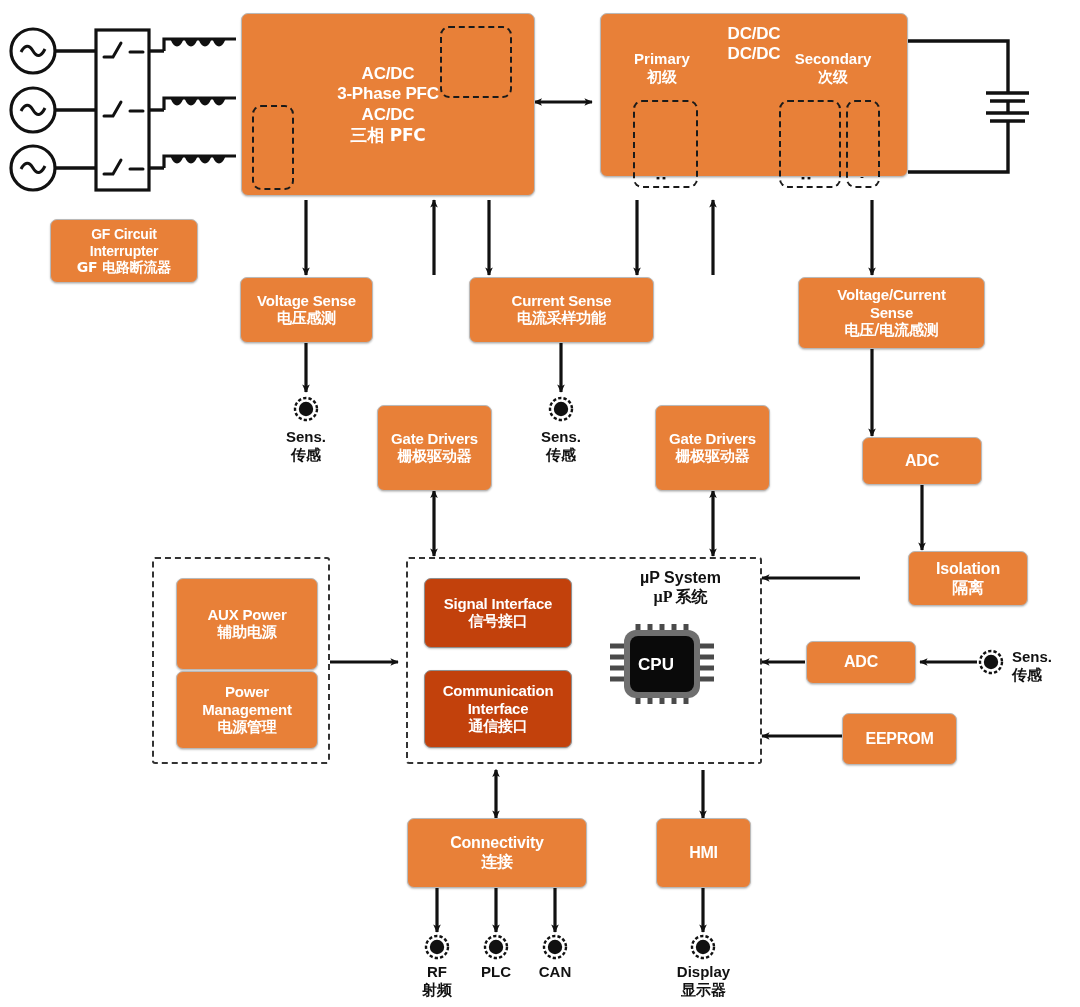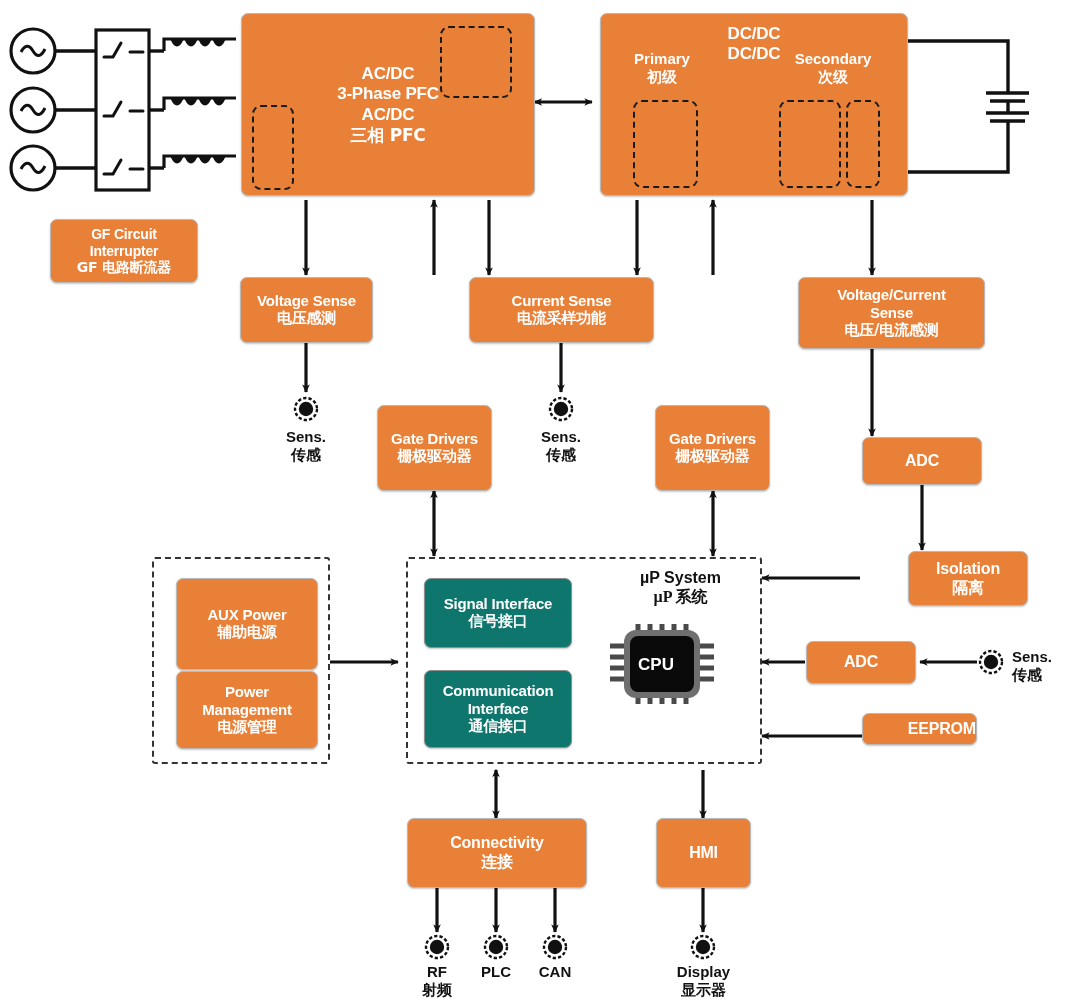--- a/index.html
+++ b/index.html
@@ -25,21 +25,21 @@
     text-align:center;
     color:#ffffff;
     font-weight:bold;
     line-height:1.18;
     border-radius:7px;
     background:#E88038;
     border:1px solid #b9b9b9;
     box-shadow:0 1px 2px rgba(0,0,0,.22);
     letter-spacing:-0.2px;
   }
-  .blk.grey{background:#0f766e;border:1px solid #8f8f8f;}
+  .blk.grey{background:#c2410c;border:1px solid #8f8f8f;}
   .blk .ln{display:block;white-space:nowrap;}
   .blk .cn{font-family:"DejaVu Sans",sans-serif;font-weight:bold;}
 
   
   .dash-group{
     position:absolute;
     box-sizing:border-box;
     border:2px dashed #333;
     border-radius:3px;
     background:transparent;
@@ -336,21 +336,21 @@
 
   <div class="blk" style="left:241px;top:13px;width:294px;height:183px;font-size:17px;">
     <span class="ln">AC/DC</span>
     <span class="ln">3-Phase PFC</span>
     <span class="ln">AC/DC</span>
     <span class="ln cn">三相 PFC</span>
   </div>
   <div class="dash-sym" style="left:252px;top:105px;width:42px;height:85px;"></div>
   <div class="dash-sym" style="left:440px;top:26px;width:72px;height:72px;"></div>
 
-  <div class="blk" style="left:600px;top:13px;width:308px;height:183px;font-size:17px;justify-content:flex-start;padding-top:10px;">
+  <div class="blk" style="left:600px;top:13px;width:308px;height:164px;font-size:17px;justify-content:flex-start;padding-top:10px;">
     <span class="ln">DC/DC</span>
     <span class="ln">DC/DC</span>
   </div>
   <div class="lbl" style="left:617px;top:50px;width:90px;font-size:15px;color:#fff;">
     <span class="ln">Primary</span><br>
     <span class="cn">初级</span>
   </div>
   <div class="lbl" style="left:778px;top:50px;width:110px;font-size:15px;color:#fff;">
     <span class="ln">Secondary</span><br>
     <span class="cn">次级</span>
@@ -397,21 +397,21 @@
 
   <div class="blk" style="left:908px;top:551px;width:120px;height:55px;font-size:16px;">
     <span class="ln">Isolation</span>
     <span class="ln cn">隔离</span>
   </div>
 
   <div class="blk" style="left:806px;top:641px;width:110px;height:43px;font-size:16px;">
     <span class="ln">ADC</span>
   </div>
 
-  <div class="blk" style="left:862px;top:713px;width:115px;height:32px;font-size:16px;align-items:flex-end;">
+  <div class="blk" style="left:842px;top:713px;width:115px;height:52px;font-size:16px;">
     <span class="ln">EEPROM</span>
   </div>
 
   <div class="dash-group" style="left:152px;top:557px;width:178px;height:207px;"></div>
   <div class="blk" style="left:176px;top:578px;width:142px;height:92px;font-size:15px;">
     <span class="ln">AUX Power</span>
     <span class="ln cn">辅助电源</span>
   </div>
   <div class="blk" style="left:176px;top:671px;width:142px;height:78px;font-size:15px;">
     <span class="ln">Power</span>

